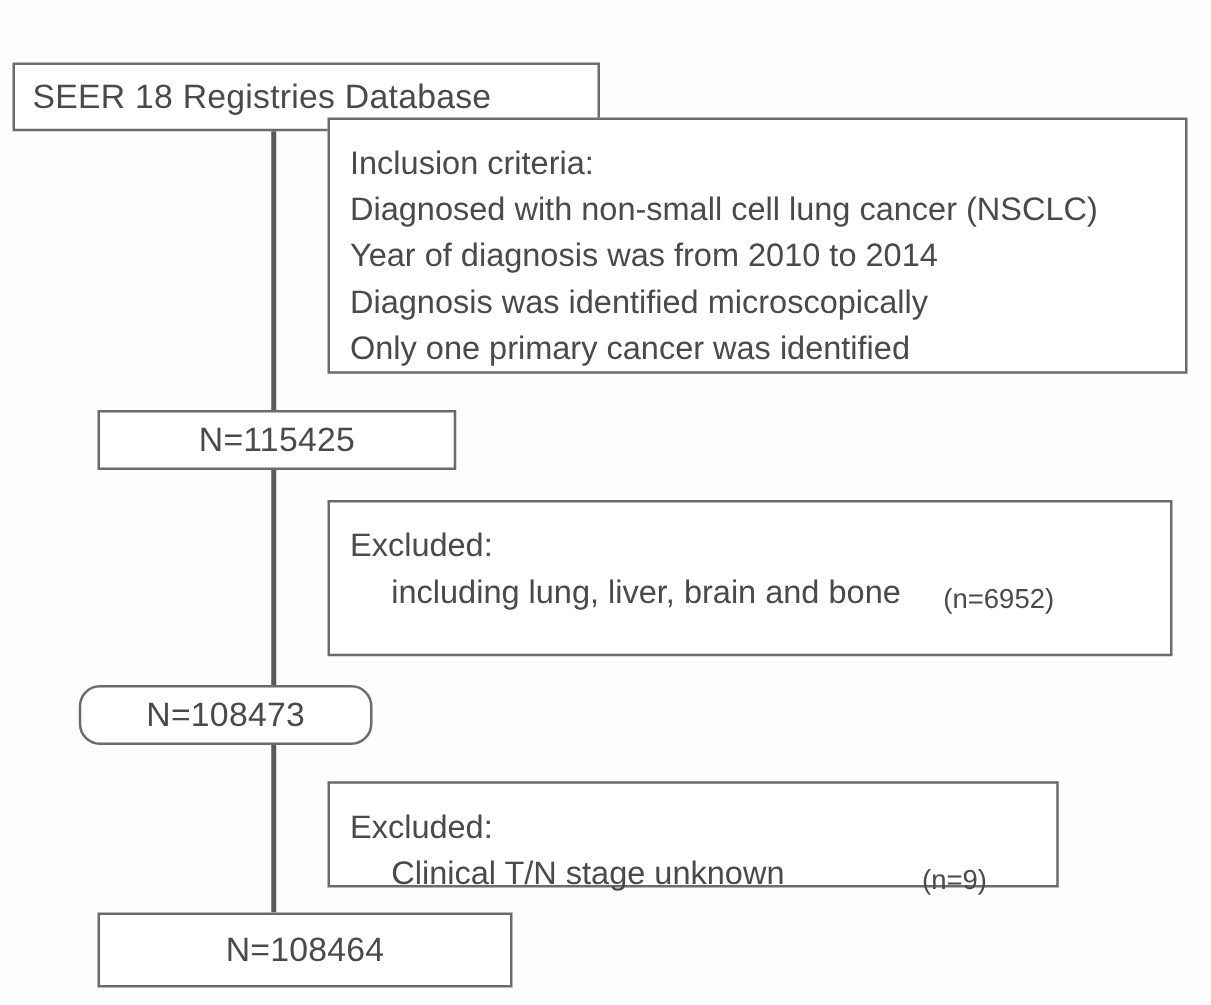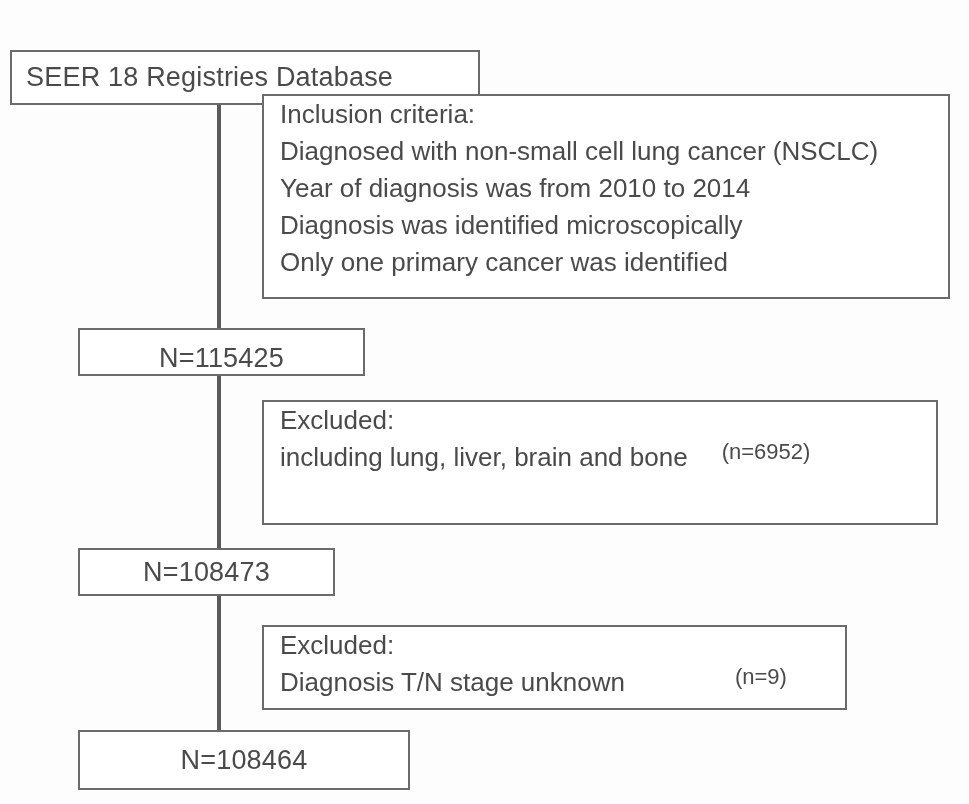--- a/index.html
+++ b/index.html
@@ -33,31 +33,32 @@
     display: flex;
     align-items: center;
     justify-content: center;
   }
   .node-count .count-text {
     font-size: 27px;
     letter-spacing: 0.2px;
     white-space: nowrap;
   }
   .node-note {
-    padding: 0 0 10px 16px;
+    padding: 16px 0 10px 16px;
   }
   .note-line {
     font-size: 26px;
     line-height: 1.42;
     white-space: pre;
     color: #4a4a4a;
   }
   .note-row {
     display: flex;
-    align-items: flex-start;
+    align-items: flex-end;
+    margin-left: 33px;
   }
   .note-row .note-count {
     font-size: 22px;
     color: #4a4a4a;
     white-space: pre;
   }
 </style>
 </head>
 <body>
 
@@ -70,40 +71,40 @@
   </div>
 
   <div class="node node-note" style="left:262px; top:94px; width:688px; height:205px;">
     <div class="note-line">Inclusion criteria:</div>
     <div class="note-line">Diagnosed with non-small cell lung cancer (NSCLC)</div>
     <div class="note-line">Year of diagnosis was from 2010 to 2014</div>
     <div class="note-line">Diagnosis was identified microscopically</div>
     <div class="note-line">Only one primary cancer was identified</div>
   </div>
 
-  <div class="node node-count" style="left:78px; top:328px; width:287px; height:48px;align-items:flex-end;">
+  <div class="node node-count" style="left:78px; top:328px; width:287px; height:48px;">
     <span class="count-text">N=115425</span>
   </div>
 
   <div class="node node-note" style="left:262px; top:400px; width:676px; height:125px;">
     <div class="note-line">Excluded:</div>
     <div class="note-row">
       <span class="note-line">including lung, liver, brain and bone</span>
       <span class="note-count" style="margin-left:34px;">(n=6952)</span>
     </div>
   </div>
 
-  <div class="node node-count" style="left:78px; top:548px; width:257px; height:48px;">
+  <div class="node node-count" style="left:63px; top:548px; width:235px; height:48px;border-radius:17px;">
     <span class="count-text">N=108473</span>
   </div>
 
   <div class="node node-note" style="left:262px; top:625px; width:585px; height:85px;">
     <div class="note-line">Excluded:</div>
     <div class="note-row">
-      <span class="note-line">Diagnosis T/N stage unknown</span>
+      <span class="note-line">Clinical T/N stage unknown</span>
       <span class="note-count" style="margin-left:110px;">(n=9)</span>
     </div>
   </div>
 
   <div class="node node-count" style="left:78px; top:730px; width:332px; height:60px;">
     <span class="count-text">N=108464</span>
   </div>
 
 </div>
 

